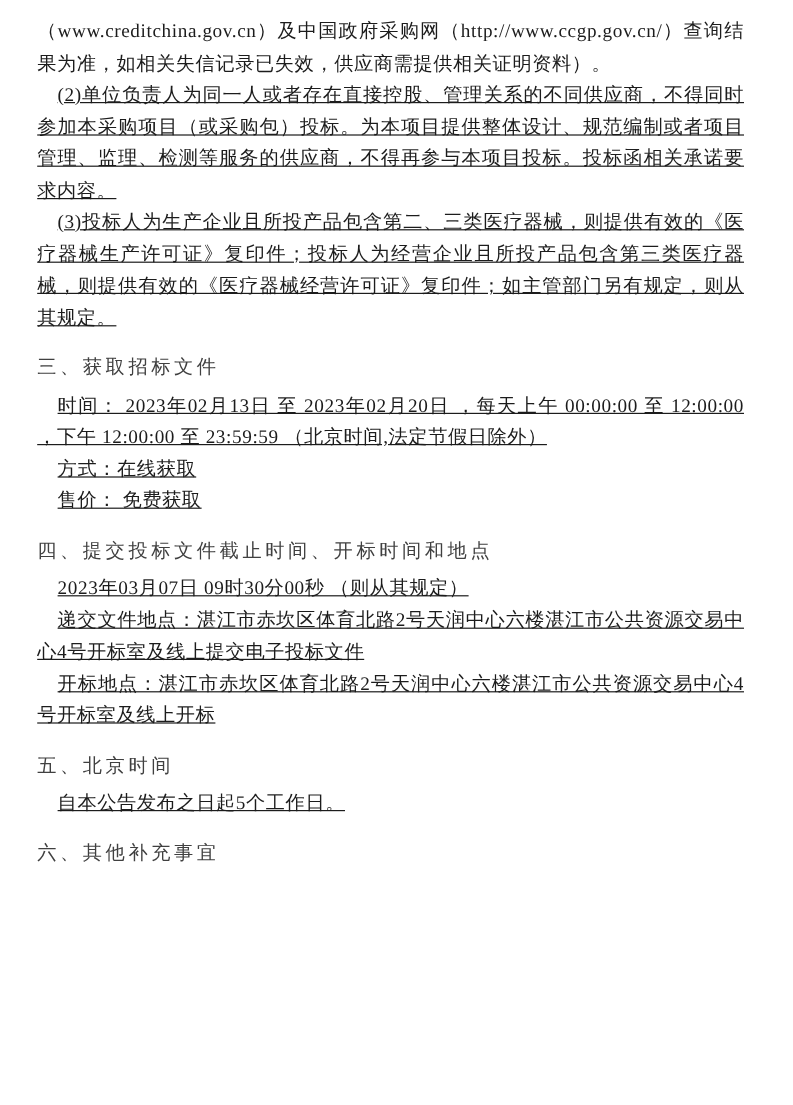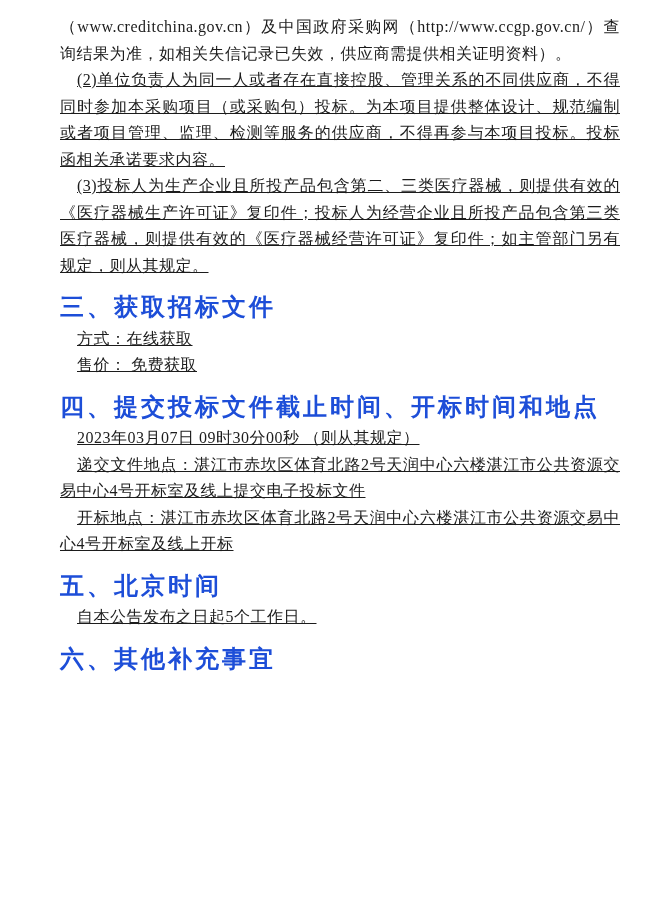--- a/index.html
+++ b/index.html
@@ -11,57 +11,58 @@
     width: 661px;
     height: 921px;
     overflow: hidden;
     font-family: "Liberation Serif", "DejaVu Serif", serif;
     color: #1c1c1c;
   }
   .page {
     box-sizing: border-box;
     width: 661px;
     height: 921px;
-    padding: 14px 41px 0 60px;
+    padding: 14px 41px 0 31px;
     background: #ffffff;
   }
   .body-para {
     margin: 0;
     font-size: 16px;
     line-height: 26.5px;
     letter-spacing: 0.5px;
     text-align: justify;
     word-break: break-all;
   }
   .body-para.indent {
     text-indent: 17px;
     text-decoration: underline;
   }
   .section-heading {
     margin: 15px 0 5px 0;
-    font-size: 24px;
+    font-size: 16px;
     line-height: 26.5px;
-    font-weight: bold;
+    font-weight: normal;
     letter-spacing: 3px;
-    color: #1d4ed8;
+    color: #404040;
   }
 </style>
 </head>
 <body>
 
 <div class="page">
 
   <p class="body-para">（www.creditchina.gov.cn）及中国政府采购网（http://www.ccgp.gov.cn/）查询结果为准，如相关失信记录已失效，供应商需提供相关证明资料）。</p>
 
   <p class="body-para indent">(2)单位负责人为同一人或者存在直接控股、管理关系的不同供应商，不得同时参加本采购项目（或采购包）投标。为本项目提供整体设计、规范编制或者项目管理、监理、检测等服务的供应商，不得再参与本项目投标。投标函相关承诺要求内容。</p>
 
   <p class="body-para indent">(3)投标人为生产企业且所投产品包含第二、三类医疗器械，则提供有效的《医疗器械生产许可证》复印件；投标人为经营企业且所投产品包含第三类医疗器械，则提供有效的《医疗器械经营许可证》复印件；如主管部门另有规定，则从其规定。</p>
 
   <h2 class="section-heading">三、获取招标文件</h2>
 
+  <p class="body-para indent">时间： 2023年02月13日 至 2023年02月20日 ，每天上午 00:00:00 至 12:00:00 ，下午 12:00:00 至 23:59:59 （北京时间,法定节假日除外）</p>
 
 
   <p class="body-para indent">方式：在线获取</p>
 
   <p class="body-para indent">售价： 免费获取</p>
 
   <h2 class="section-heading">四、提交投标文件截止时间、开标时间和地点</h2>
 
   <p class="body-para indent">2023年03月07日 09时30分00秒 （则从其规定）</p>
 

